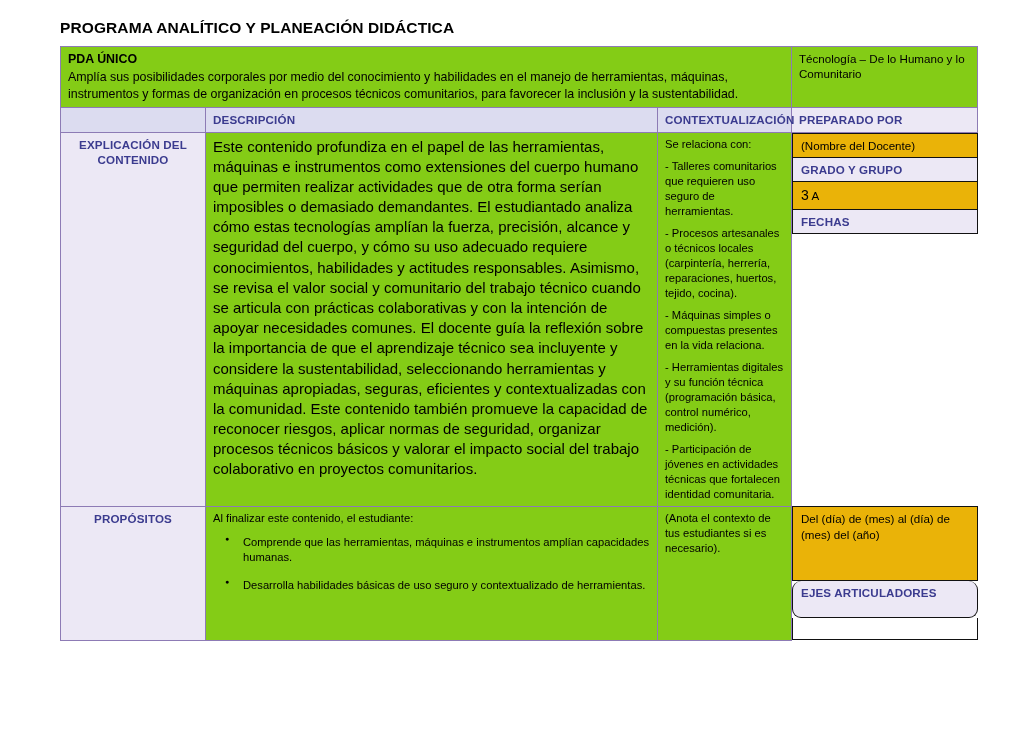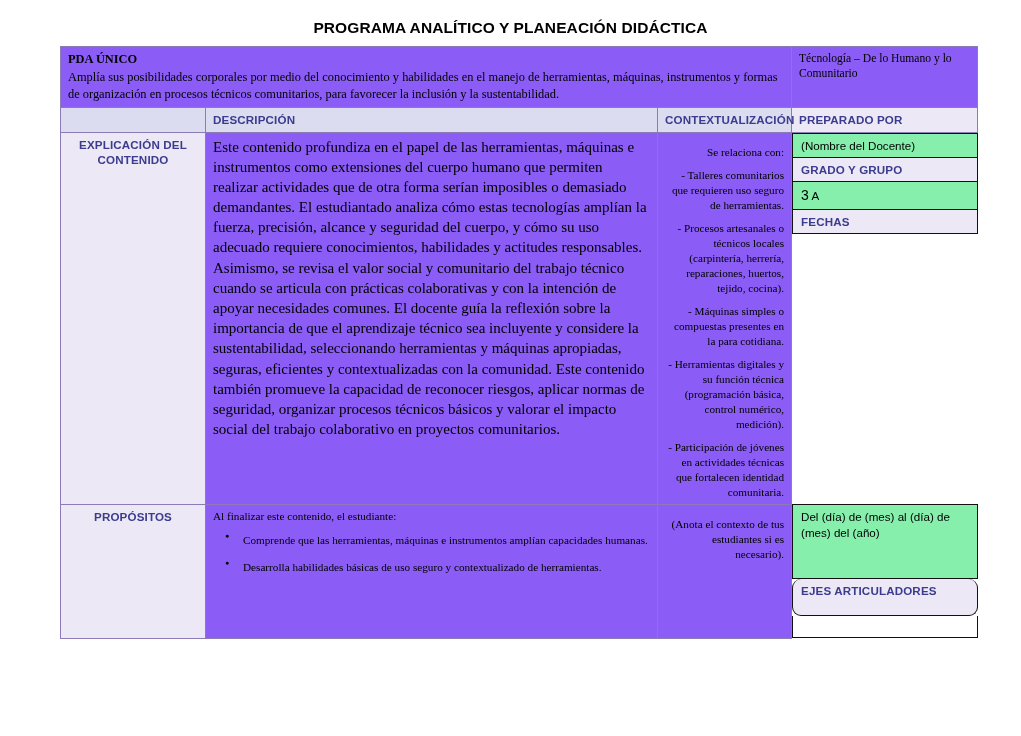--- a/index.html
+++ b/index.html
@@ -19,21 +19,21 @@
   .page {
     position: relative;
     width: 1021px;
     height: 736px;
     box-sizing: border-box;
     padding: 0 60px;
   }
 
   
   .doc-title {
-    text-align: center;
+    text-align: left;
     font-size: 15.5px;
     font-weight: bold;
     letter-spacing: 0.1px;
     padding-top: 19px;
     color: #000;
   }
 
   .header-row {
     display: flex;
     align-items: flex-start;
@@ -78,21 +78,21 @@
 
   
   .c-label  { width: 145px; }
   .c-desc   { width: 452px; }
   .c-ctx    { width: 134px; }
   .c-right  { width: 186px; }
 
   
   .tint-blue   { background: #DCDCF0; }
   .tint-purple { background: #ECE8F5; }
-  .tint-white  { background: #8b5cf6; font-family: Liberation Serif, serif; }
+  .tint-white  { background: #84cc16; }
 
   
   .hd {
     font-weight: bold;
     color: #3B3B8F;
     font-size: 11.6px;
     letter-spacing: 0.15px;
   }
   .hd-sm { font-size: 11px; }
 
@@ -119,22 +119,21 @@
 
   .body-par {
     font-size: 15px;
     line-height: 1.345;
     text-align: left;
   }
 
   .ctx-par {
     font-size: 11.2px;
     line-height: 1.34;
-    margin: 8px 0 7px 0;
-    text-align: right;
+    margin: 0 0 7px 0;
   }
   .ctx-par:last-child { margin-bottom: 0; }
 
   
   .right-stack {
     padding: 0 !important;
     border: none !important;
   }
   .right-stack > div {
     border: 1px solid #111111;
@@ -147,21 +146,21 @@
   .rs-head {
     font-weight: bold;
     color: #3B3B8F;
     font-size: 11.6px;
     background: #ECE8F5;
     letter-spacing: 0.15px;
   }
   .rs-val {
     font-size: 11.6px;
     color: #000;
-    background: #86efac;
+    background: #eab308;
   }
   .grade-num { font-size: 14px; }
   .grade-let { font-size: 11.6px; }
 
   .prop-intro {
     font-size: 11.2px;
     margin-bottom: 9px;
   }
   ul.prop-list {
     margin: 0;
@@ -226,21 +225,21 @@
 
     <tr>
       <td class="tint-purple hd cell-center">EXPLICACIÓN DEL CONTENIDO</td>
       <td class="tint-white">
         <div class="body-par">Este contenido profundiza en el papel de las herramientas, máquinas e instrumentos como extensiones del cuerpo humano que permiten realizar actividades que de otra forma serían imposibles o demasiado demandantes. El estudiantado analiza cómo estas tecnologías amplían la fuerza, precisión, alcance y seguridad del cuerpo, y cómo su uso adecuado requiere conocimientos, habilidades y actitudes responsables. Asimismo, se revisa el valor social y comunitario del trabajo técnico cuando se articula con prácticas colaborativas y con la intención de apoyar necesidades comunes. El docente guía la reflexión sobre la importancia de que el aprendizaje técnico sea incluyente y considere la sustentabilidad, seleccionando herramientas y máquinas apropiadas, seguras, eficientes y contextualizadas con la comunidad. Este contenido también promueve la capacidad de reconocer riesgos, aplicar normas de seguridad, organizar procesos técnicos básicos y valorar el impacto social del trabajo colaborativo en proyectos comunitarios.</div>
       </td>
       <td class="tint-white">
         <div class="ctx-par">Se relaciona con:</div>
         <div class="ctx-par">-  Talleres comunitarios que requieren uso seguro de herramientas.</div>
         <div class="ctx-par">-  Procesos artesanales o técnicos locales (carpintería, herrería, reparaciones, huertos, tejido, cocina).</div>
-        <div class="ctx-par">-  Máquinas simples o compuestas presentes en la para cotidiana.</div>
+        <div class="ctx-par">-  Máquinas simples o compuestas presentes en la vida relaciona.</div>
         <div class="ctx-par">-  Herramientas digitales y su función técnica (programación básica, control numérico, medición).</div>
         <div class="ctx-par">-  Participación de jóvenes en actividades técnicas que fortalecen identidad comunitaria.</div>
       </td>
       <td class="right-stack">
         <div class="rs-val">(Nombre del Docente)</div>
         <div class="rs-head">GRADO Y GRUPO</div>
         <div class="rs-val">
           <span class="grade-num">3</span>
           <span class="grade-let">A</span>
         </div>

